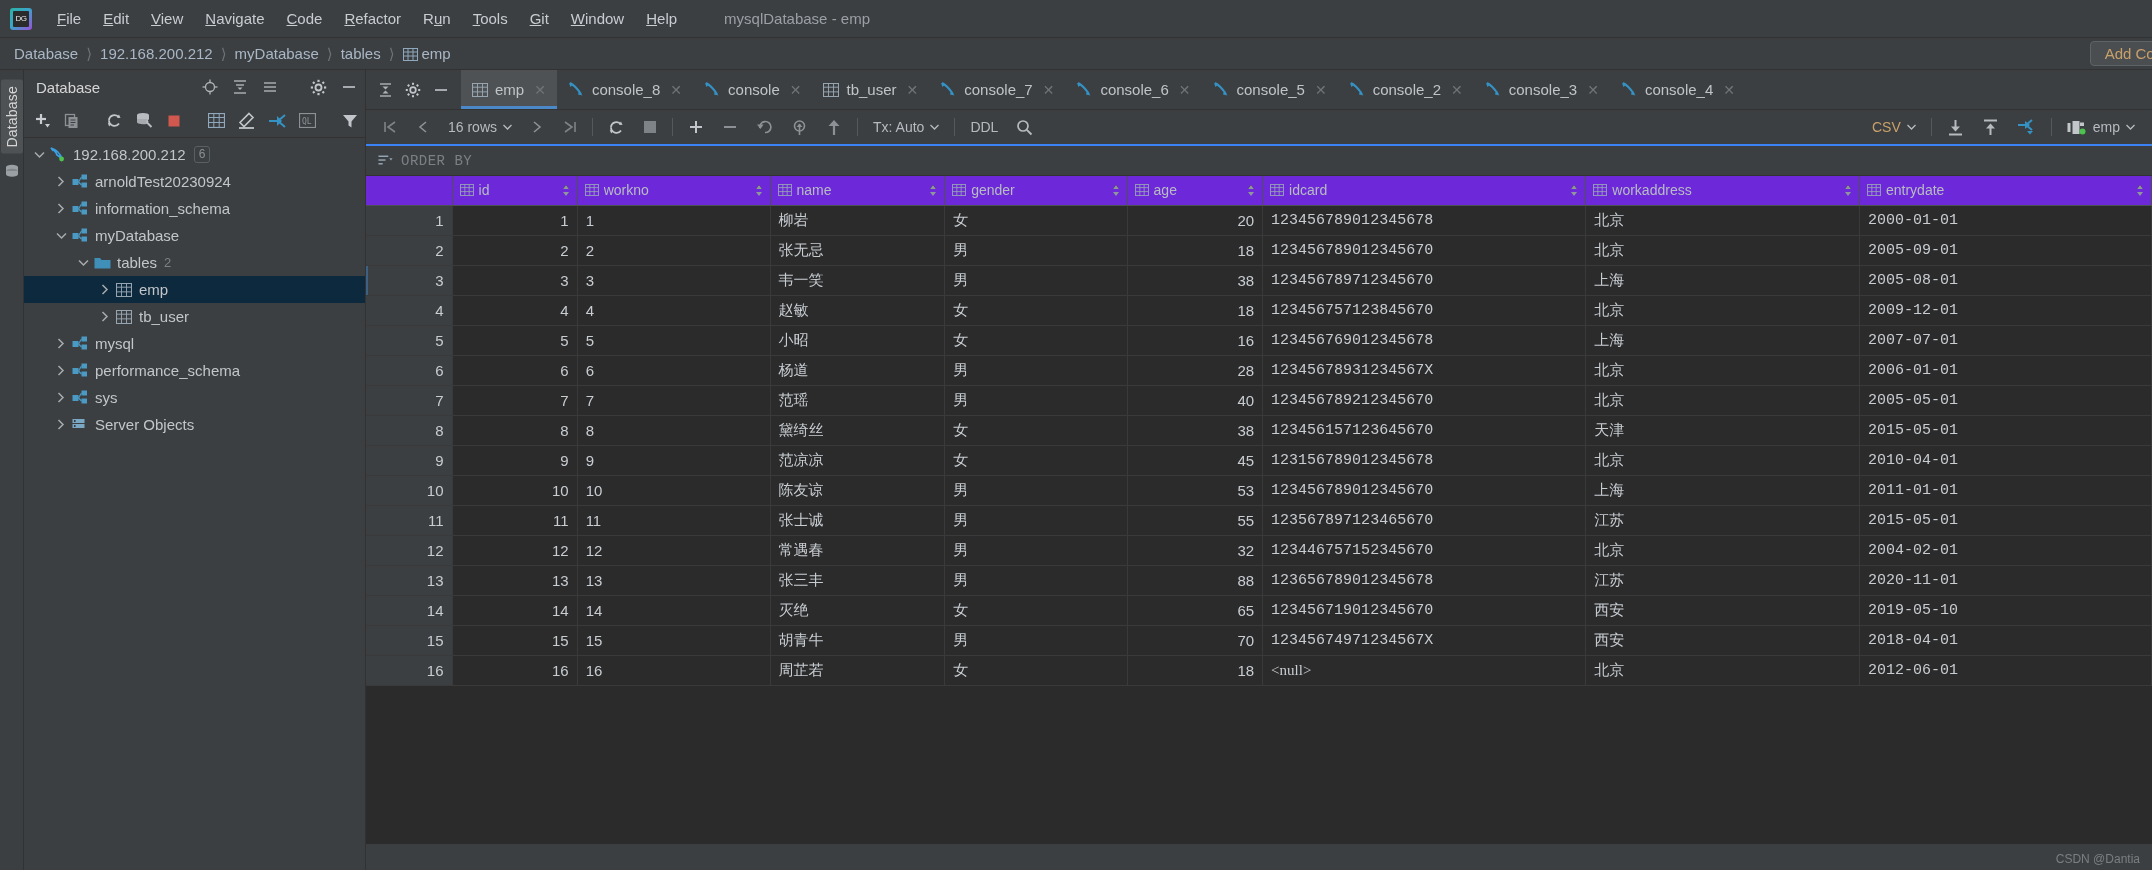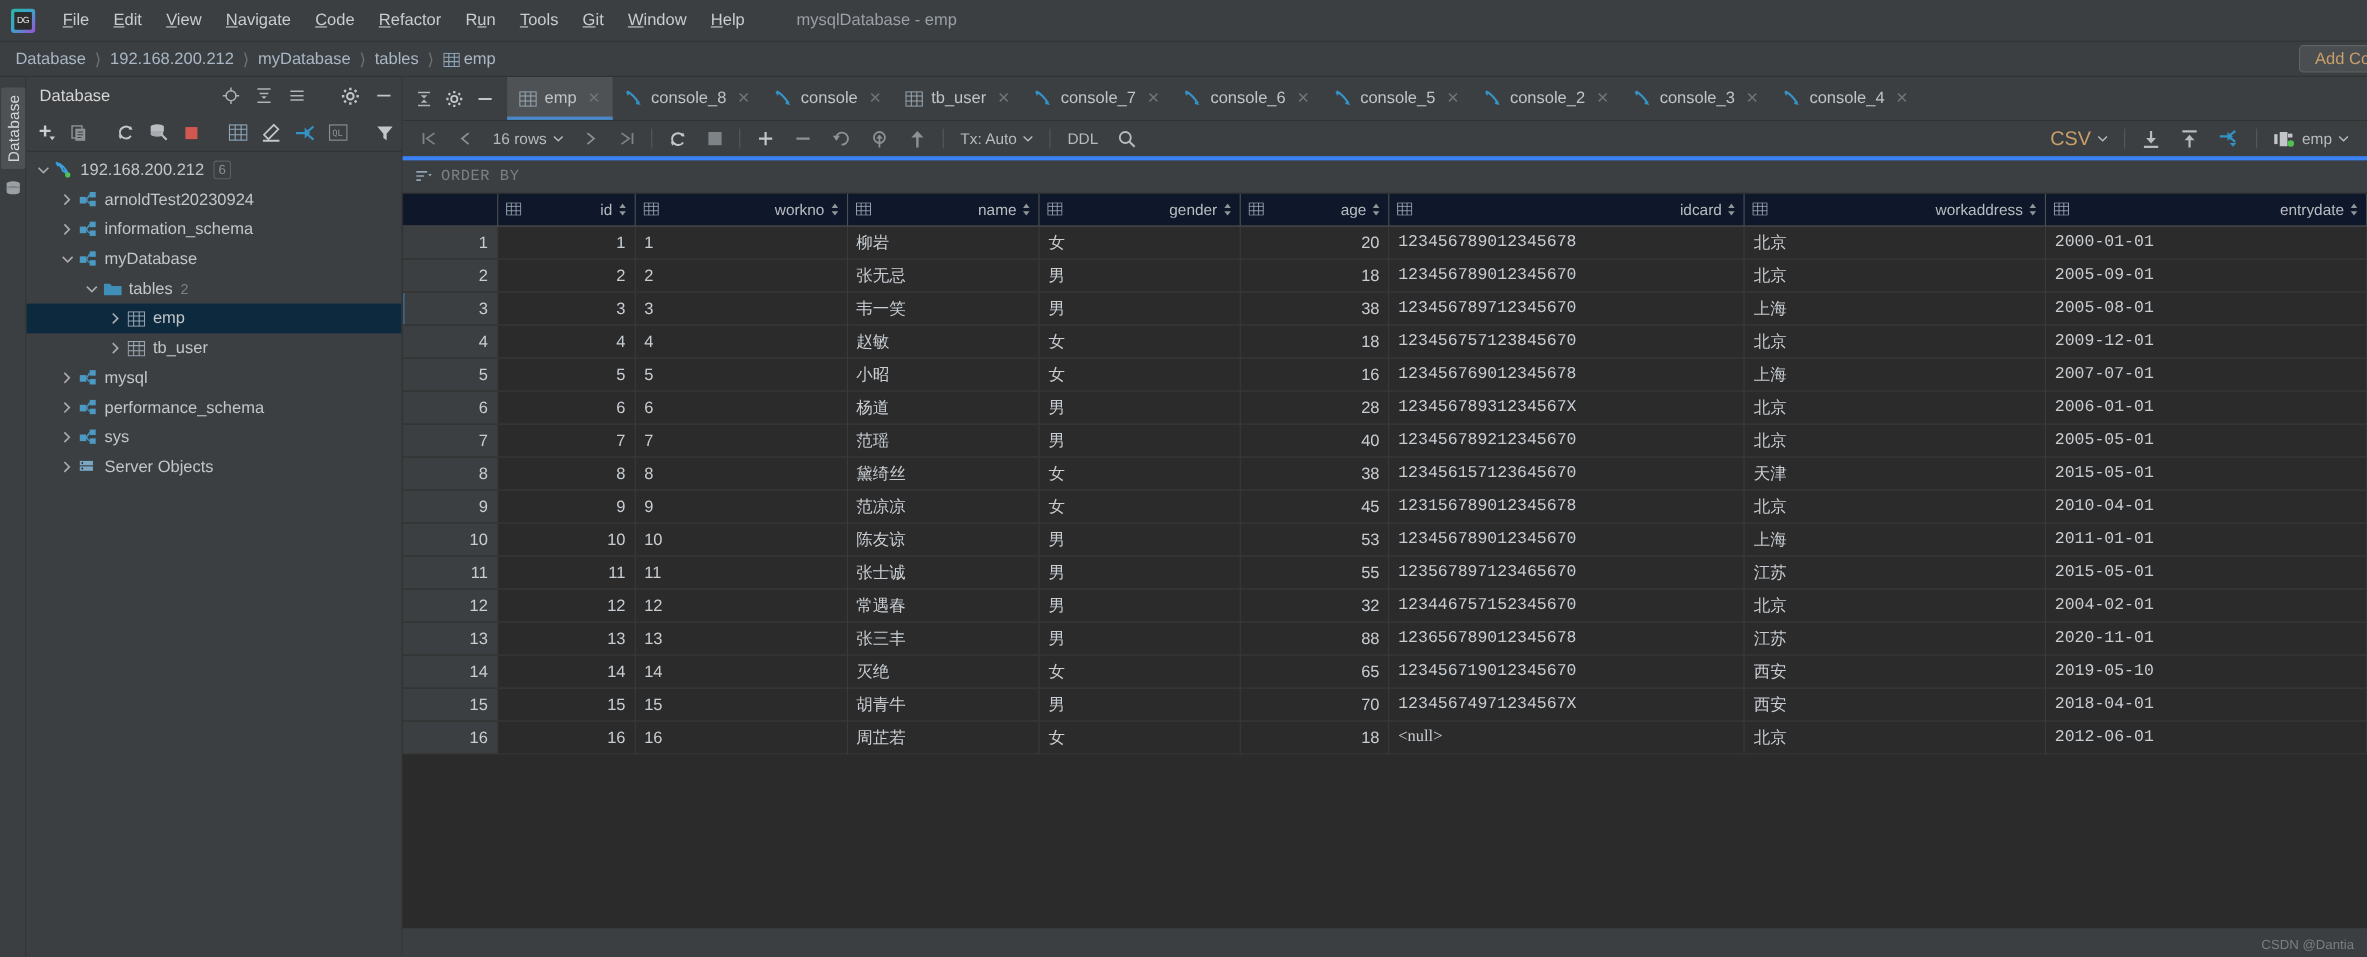--- a/index.html
+++ b/index.html
@@ -113,23 +113,23 @@
     font-size: 15px; color: #bfc4c8; position: relative; white-space: nowrap;
   }
   .tab.active { background: #4e5254; }
   .tab.active::after {
     content: ""; position: absolute; left: 0; right: 0; bottom: 0; height: 3px; background: #4a88c7;
   }
   .tab .x { color: #6f7478; font-size: 14px; margin-left: 3px; }
 
   .gridtoolbar {
     height: 36px; flex: 0 0 36px; display: flex; align-items: center;
-    gap: 0px; padding: 0 8px; border-bottom: 4px solid #3b82f6; justify-content: space-between;
-  }
-  .gt { display: flex; align-items: center; padding: 0 9px; color: #9a9fa3; font-size: 18px; }
+    gap: 0px; padding: 0 8px; border-bottom: 2px solid #3b82f6; justify-content: space-between;
+  }
+  .gt { display: flex; align-items: center; padding: 0 9px; color: #9a9fa3; font-size: 14px; }
   .gt.txt { color: #b6bbbf; font-size: 14px; }
   .gt.amber { color: #c9a06a; }
   .divider { width: 1px; height: 18px; background: #55595c; margin: 0 6px; }
   .spacer { flex: 1; }
 
   .filterbar {
     height: 30px; flex: 0 0 30px; display: flex; align-items: center;
     border-bottom: 1px solid #323232; background: #3c3f41;
   }
   .fb-cell {
@@ -137,23 +137,23 @@
     font-family: "Liberation Mono", "DejaVu Sans Mono", monospace;
     font-size: 14px; color: #7b8084; letter-spacing: 0.5px;
   }
   .fb-where { flex: 0 0 610px; border-right: 1px solid #4c5052; }
   .fb-order { flex: 1; align-items: center; }
 
   
   .gridwrap { flex: 1; overflow: hidden; background: #2b2b2b; display: flex; flex-direction: column; }
   table.grid { border-collapse: collapse; table-layout: fixed; width: 100%; }
   table.grid th {
-    height: 29px; background: #0f172a; color: #b8bdc1; font-size: 14px; font-weight: normal;
+    height: 29px; background: #6d28d9; color: #b8bdc1; font-size: 14px; font-weight: normal;
     border-right: 1px solid #4c5052; border-bottom: 1px solid #4c5052;
-    text-align: right; padding: 0 7px; white-space: nowrap;
+    text-align: left; padding: 0 7px; white-space: nowrap;
   }
   table.grid th .hcell { display: flex; align-items: center; gap: 5px; width: 100%; }
   table.grid th .hname { flex: 1; overflow: hidden; }
   table.grid th .sortarr { color: #8a8f93; font-size: 11px; line-height: 1; }
   table.grid td {
     height: 30px; font-size: 15px; color: #c8cdd2;
     border-right: 1px solid #3a3a3a; border-bottom: 1px solid #3a3a3a;
     padding: 0 8px; white-space: nowrap; overflow: hidden;
   }
   td.rowno {

